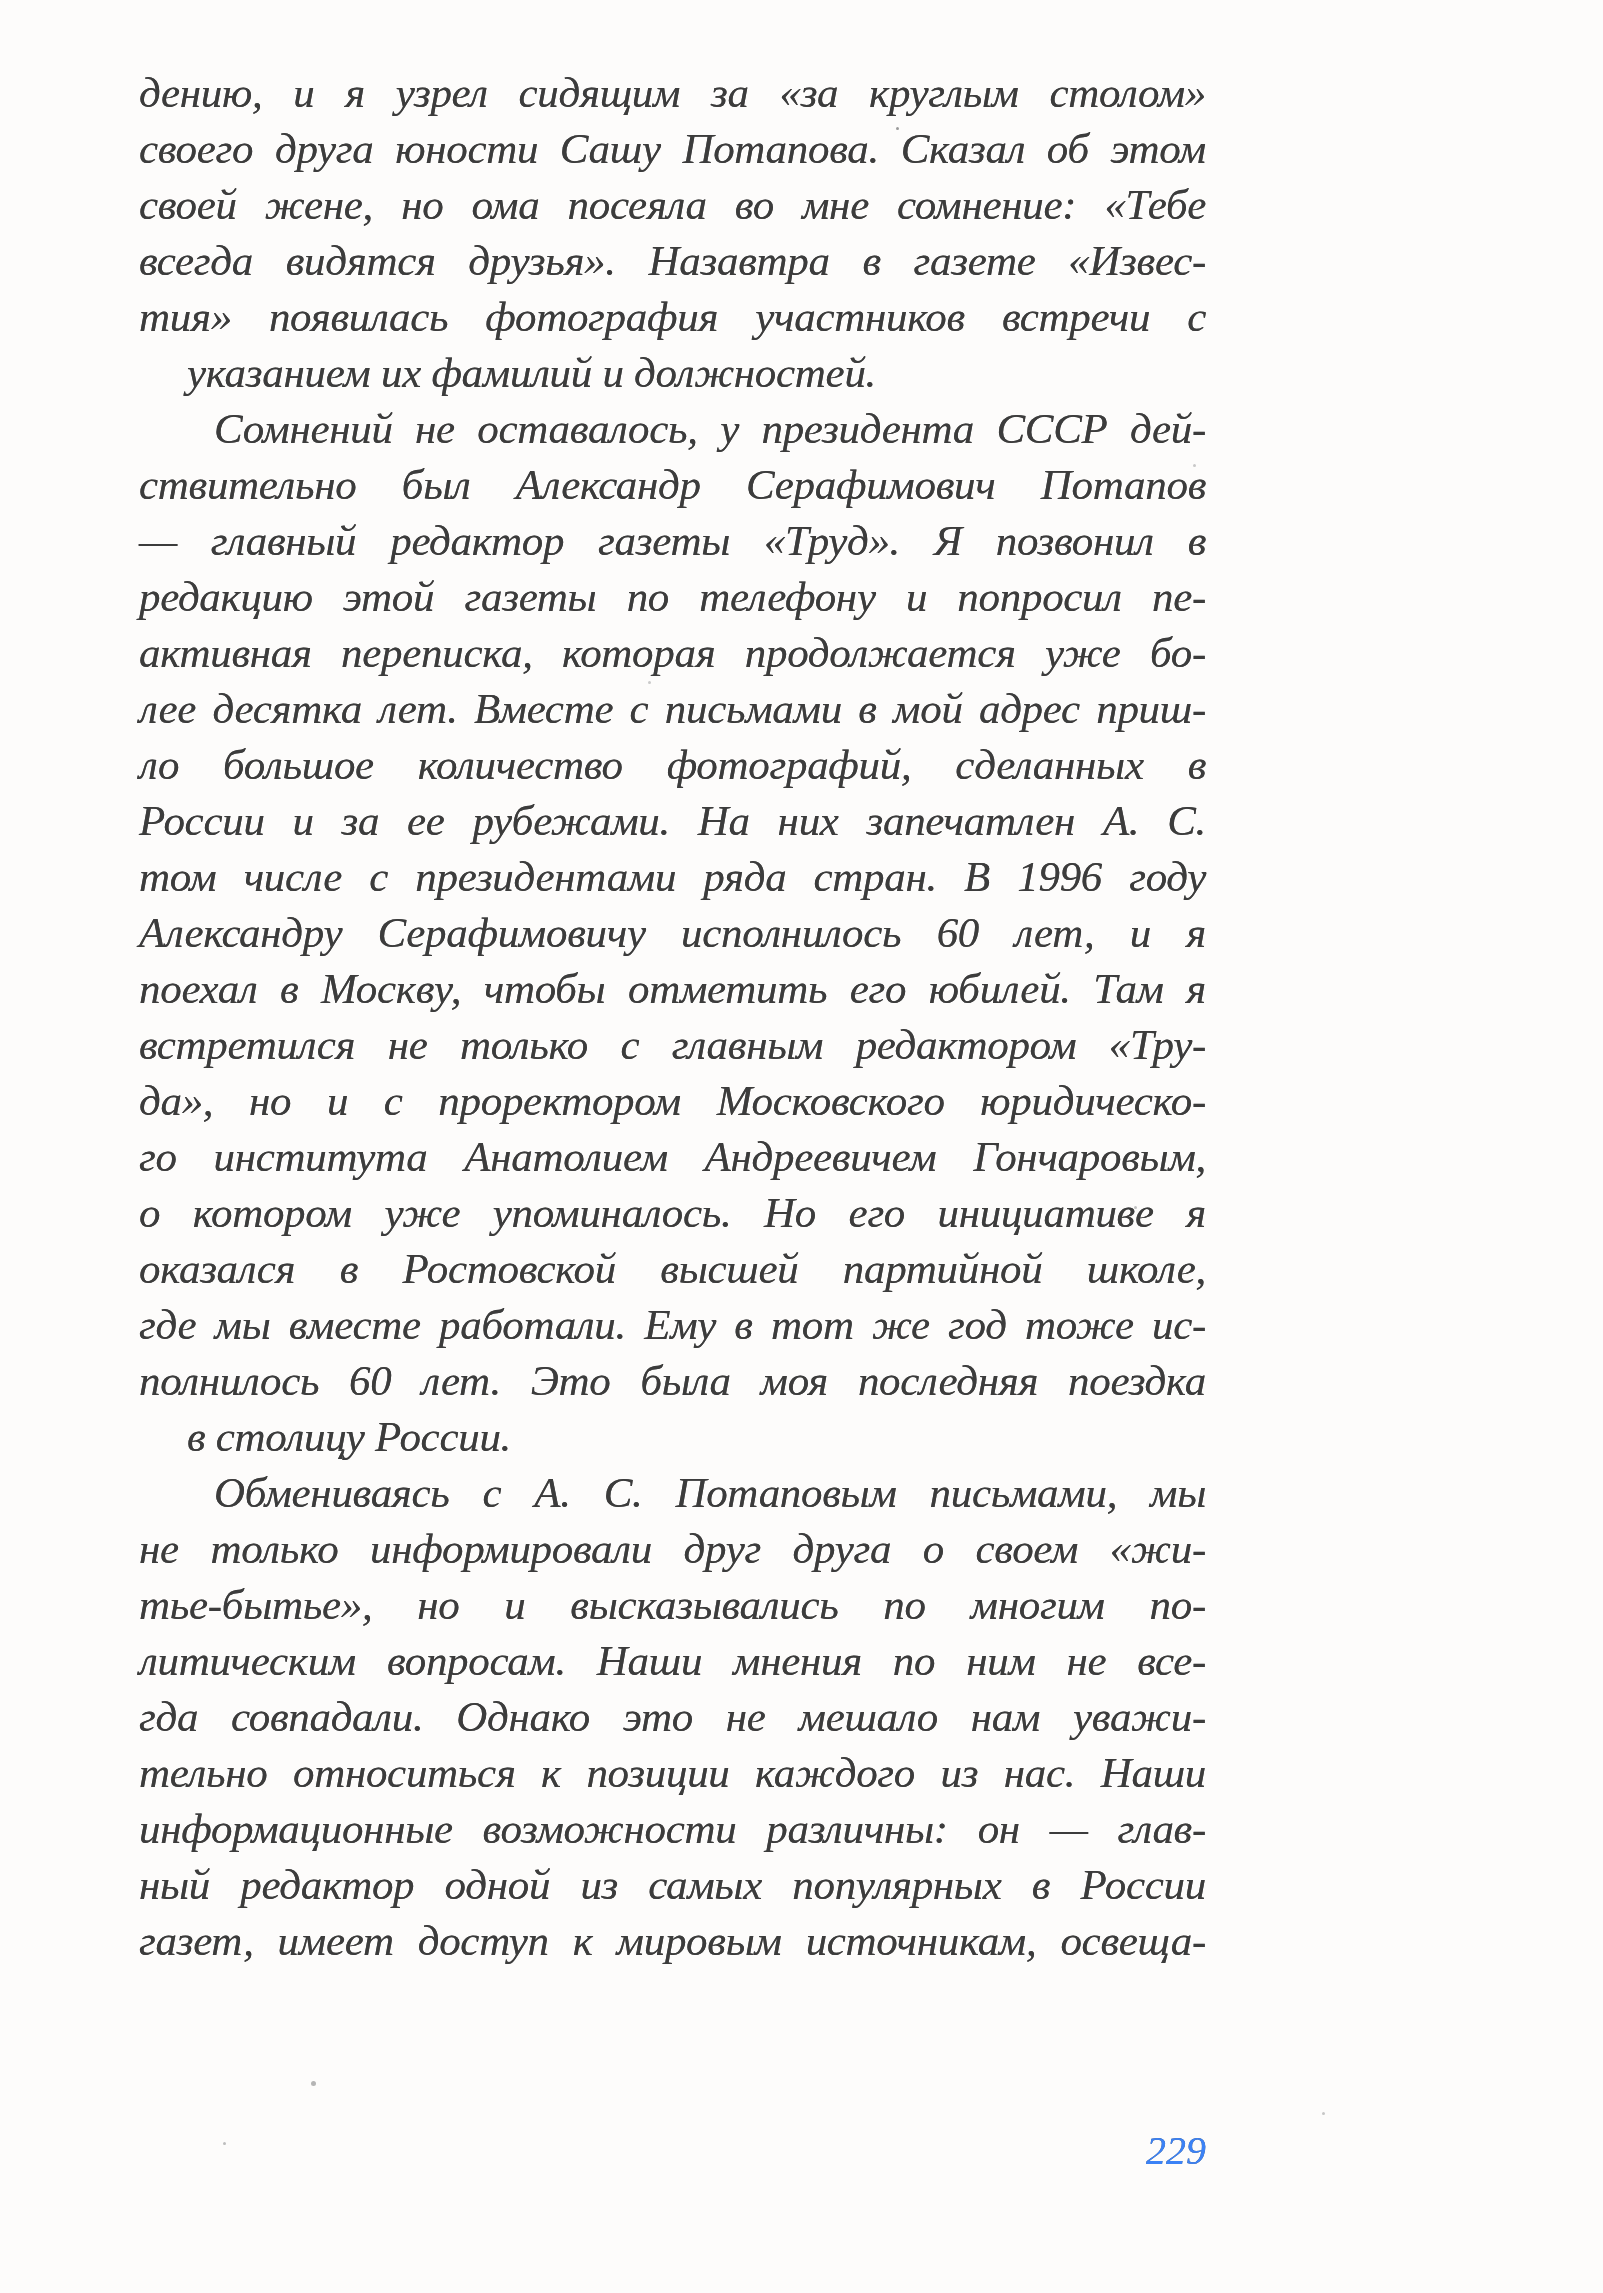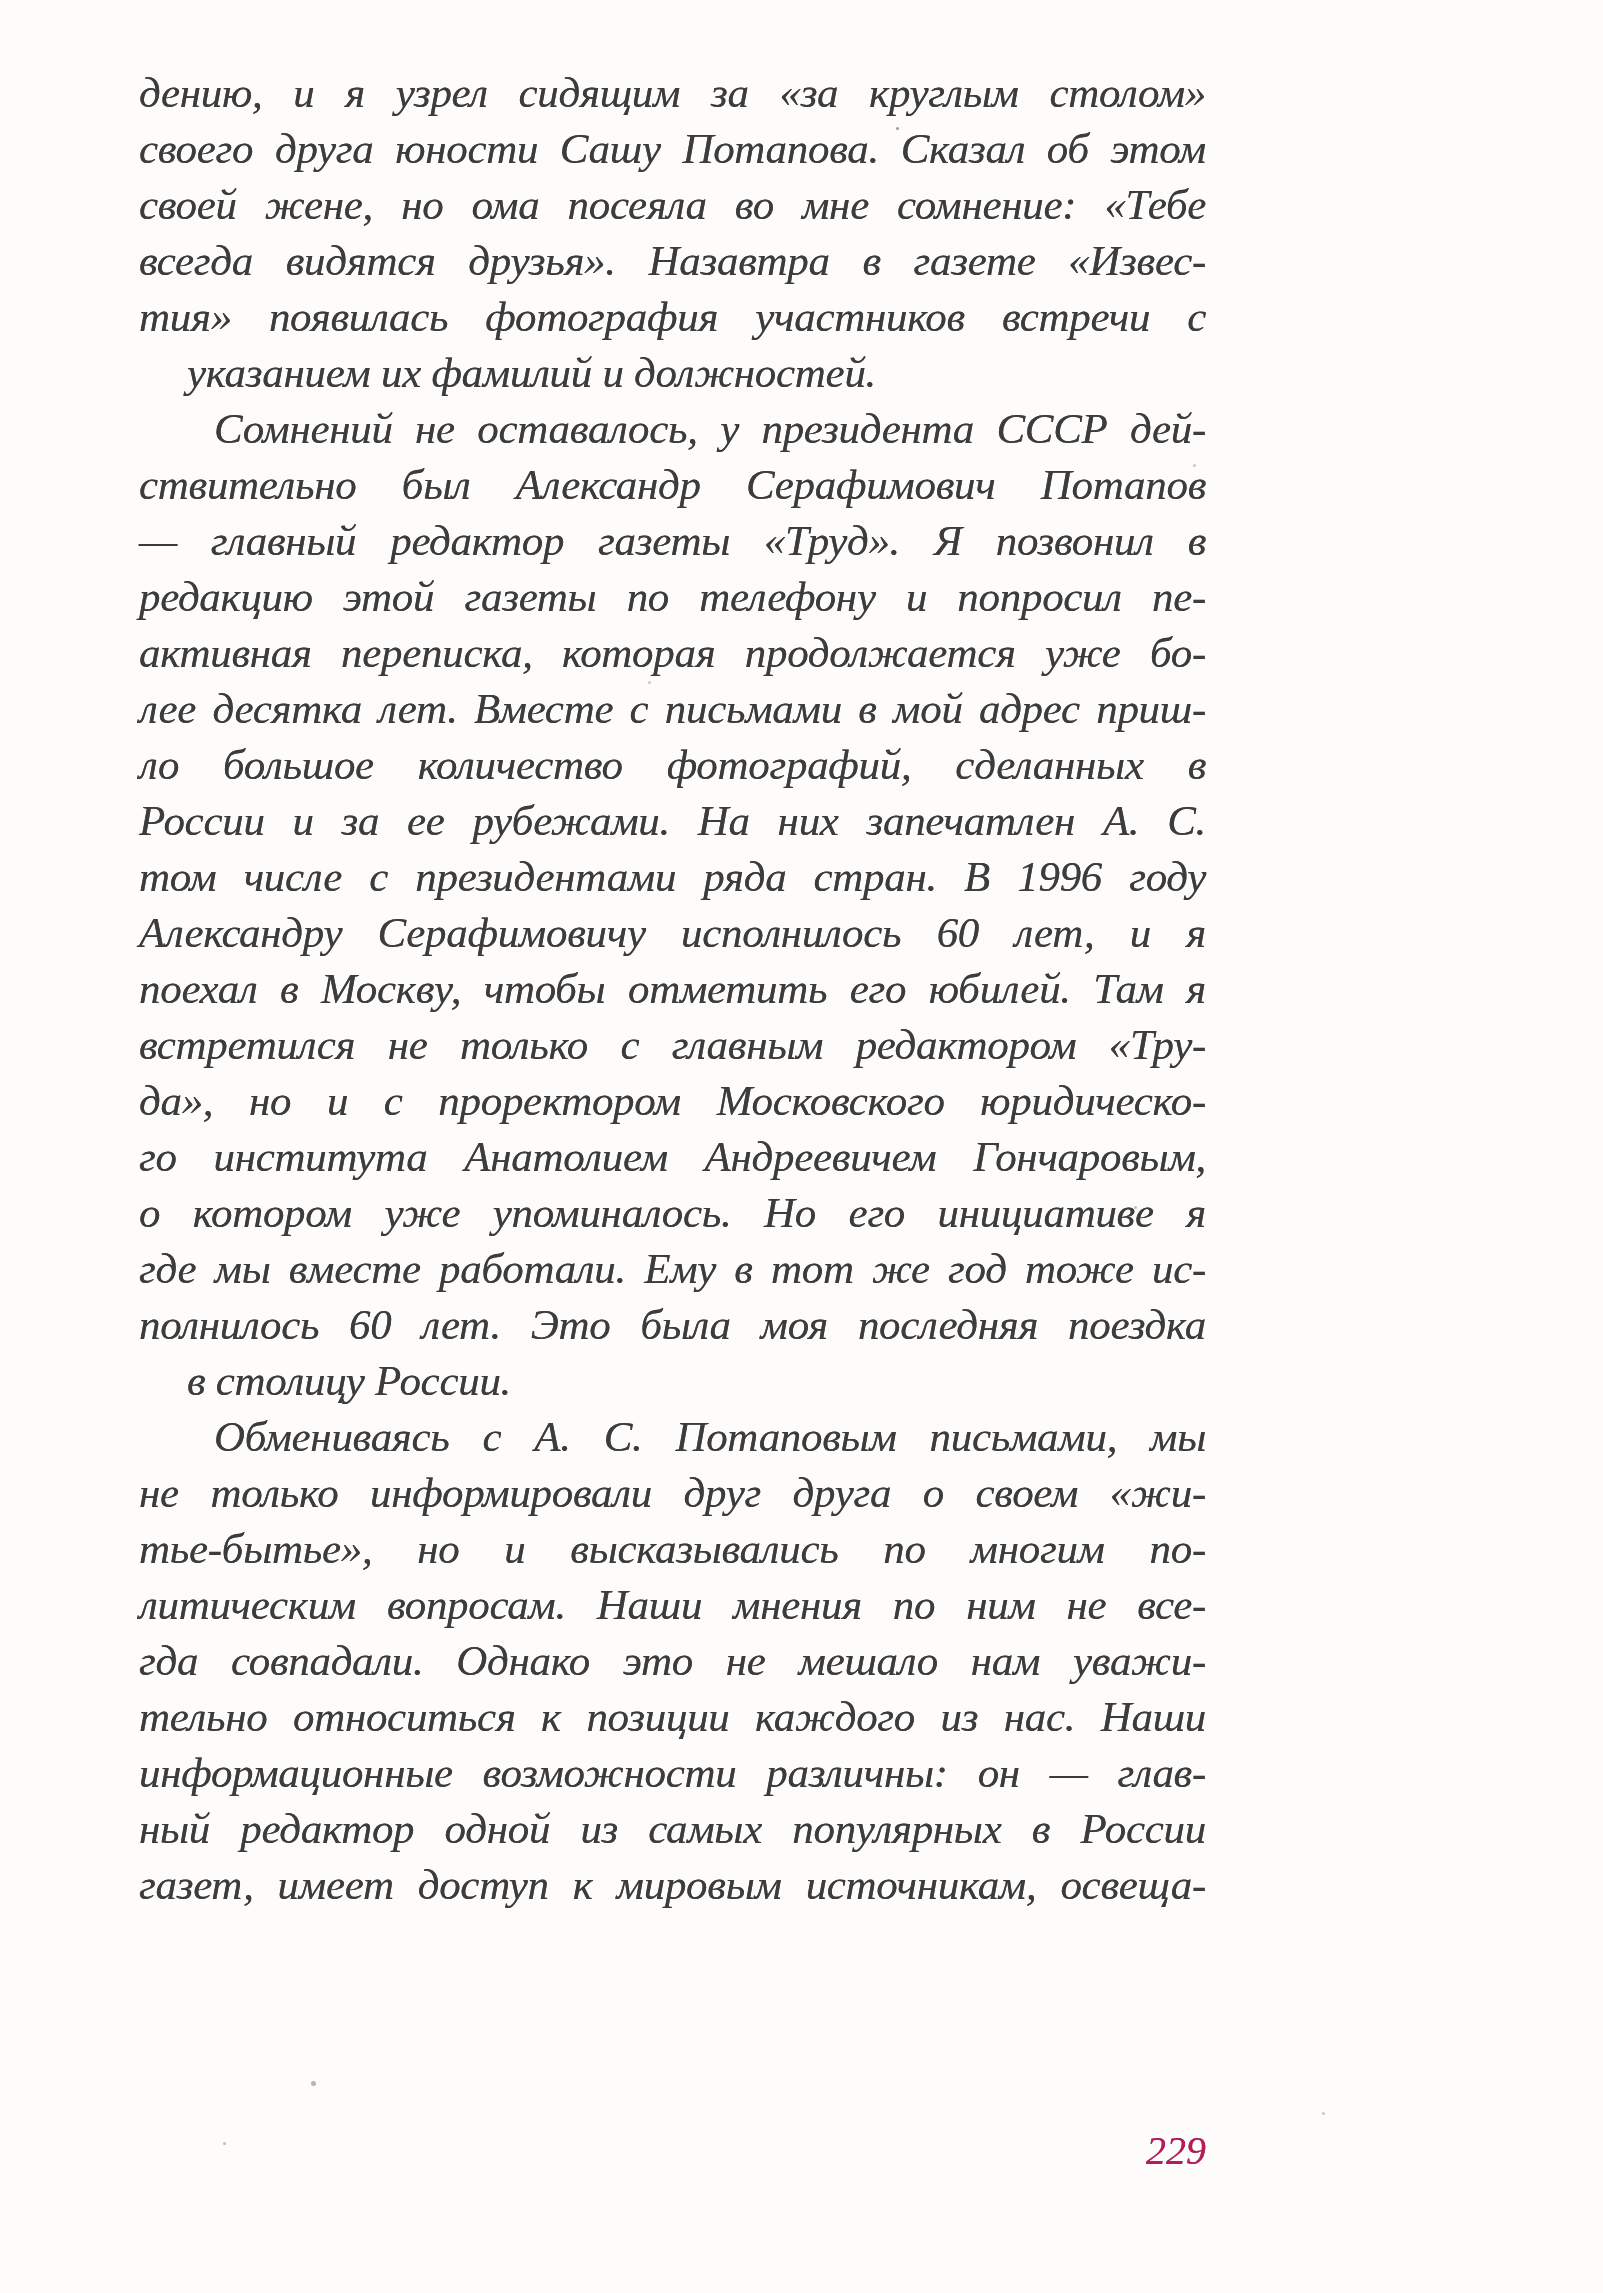--- a/index.html
+++ b/index.html
@@ -59,21 +59,21 @@
     margin-left: 48px;
   }
   .page-number {
     position: absolute;
     left: 139px;
     top: 2127px;
     width: 1067px;
     text-align: right;
     font-size: 40px;
     line-height: 48px;
-    color: #be185d;
+    color: #3b82f6;
     text-shadow: 0 0 0.6px #5a5a5a;
   }
 </style>
 </head>
 <body>
 
 <div class="page">
   <div class="text-block">
     <div class="line">дению, и я узрел сидящим за «за круглым столом»</div>
     <div class="line">своего друга юности Сашу Потапова. Сказал об этом</div>
@@ -89,20 +89,21 @@
     <div class="line">лее десятка лет. Вместе с письмами в мой адрес приш-</div>
     <div class="line">ло большое количество фотографий, сделанных в</div>
     <div class="line">России и за ее рубежами. На них запечатлен А. С.</div>
     <div class="line">том числе с президентами ряда стран. В 1996 году</div>
     <div class="line">Александру Серафимовичу исполнилось 60 лет, и я</div>
     <div class="line">поехал в Москву, чтобы отметить его юбилей. Там я</div>
     <div class="line">встретился не только с главным редактором «Тру-</div>
     <div class="line">да», но и с проректором Московского юридическо-</div>
     <div class="line">го института Анатолием Андреевичем Гончаровым,</div>
     <div class="line">о котором уже упоминалось. Но  его инициативе я</div>
+    <div class="line">оказался в Ростовской высшей партийной школе,</div>
     <div class="line">где мы вместе работали. Ему в тот же год тоже ис-</div>
     <div class="line">полнилось 60 лет. Это была моя последняя поездка</div>
     <div class="line para-end">в столицу России.</div>
     <div class="line indent">Обмениваясь с А. С. Потаповым письмами, мы</div>
     <div class="line">не только информировали друг друга о своем «жи-</div>
     <div class="line">тье-бытье», но и высказывались по многим по-</div>
     <div class="line">литическим вопросам. Наши мнения по ним не все-</div>
     <div class="line">гда совпадали. Однако это не мешало нам уважи-</div>
     <div class="line">тельно относиться к позиции каждого из нас. Наши</div>
     <div class="line">информационные возможности различны: он — глав-</div>

